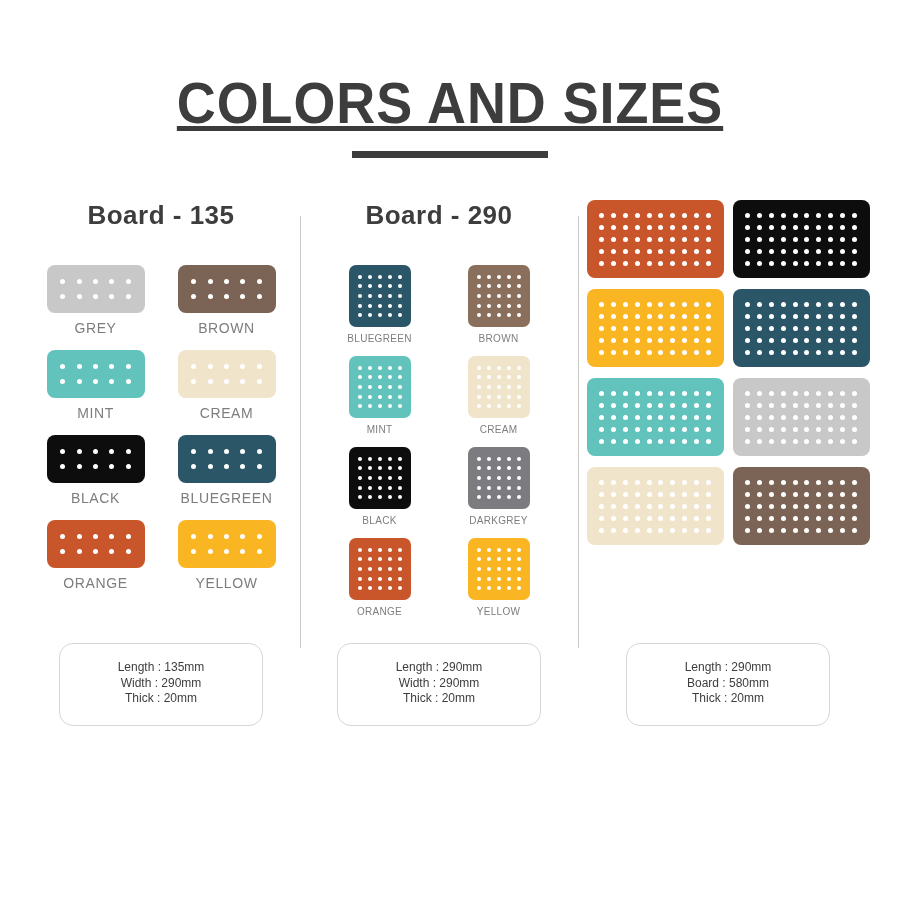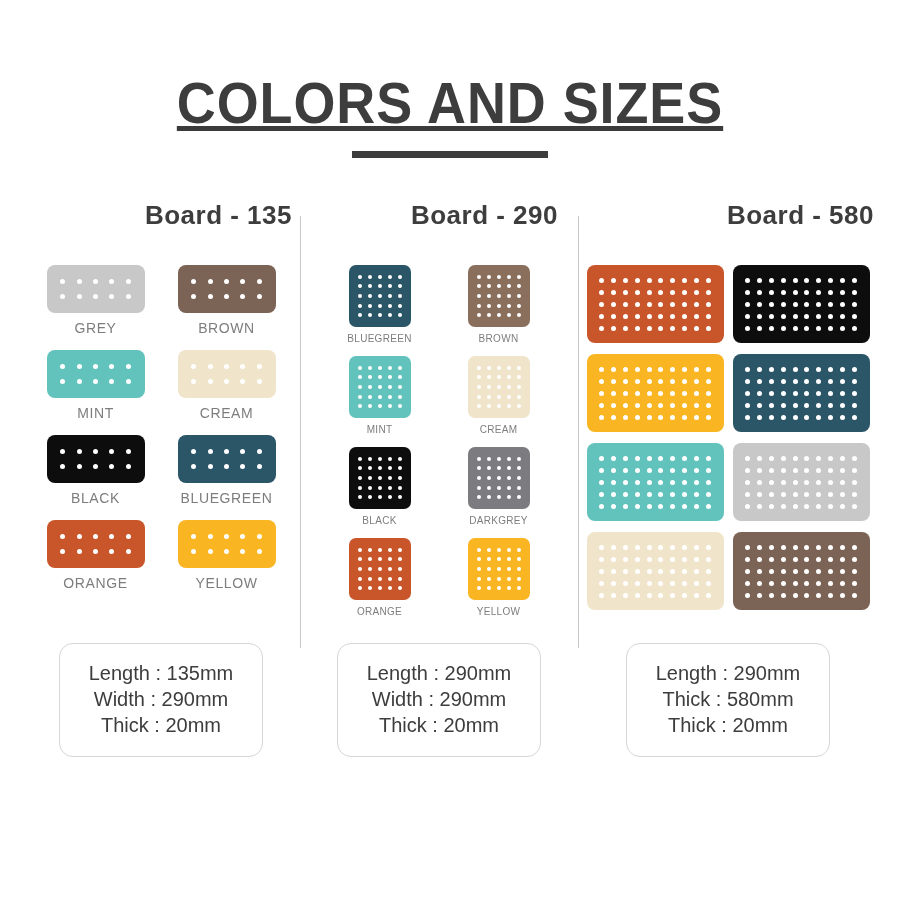--- a/index.html
+++ b/index.html
@@ -60,21 +60,21 @@
     position: absolute;
     top: 16px;
     width: 1px;
     height: 432px;
     background: #c9c9c9;
   }
   .divider-1 { left: 300px; }
   .divider-2 { left: 578px; }
 
   .col-head {
-    text-align: right;
+    text-align: center;
     font-size: 26px;
     font-weight: bold;
     color: #3d3d3d;
     letter-spacing: 0.5px;
     margin: 0 0 34px 0;
     white-space: nowrap;
   }
 
   
   .swatch-grid {
@@ -144,21 +144,21 @@
 
   .spec-box {
     border: 1px solid #d6d6d6;
     border-radius: 14px;
     padding: 16px 20px 18px 20px;
     background: #ffffff;
     min-width: 204px;
     box-sizing: border-box;
   }
   .spec-line {
-    font-size: 20px;
+    font-size: 12px;
     color: #3d3d3d;
     text-align: center;
     line-height: 1.3;
     white-space: nowrap;
   }
 </style>
 </head>
 <body>
 
 <div class="title-block">
@@ -569,21 +569,20 @@
               <span class="dot"></span>
               <span class="dot"></span>
             </div>
           </div>
         <div class="swatch-label">YELLOW</div>
       </div>
     </div>
   </div>
 
   <div class="column col-3">
-    <div class="col-head">Board - 580</div>
     <div class="swatch-grid">
       <div class="swatch-cell">
         <div class="swatch" style="background: rgb(200, 86, 42);">
             <div class="dots">
               <span class="dot"></span>
               <span class="dot"></span>
               <span class="dot"></span>
               <span class="dot"></span>
               <span class="dot"></span>
               <span class="dot"></span>
@@ -1042,17 +1041,17 @@
   <div class="spec-slot slot-2">
     <div class="spec-box">
       <div class="spec-line">Length : 290mm</div>
       <div class="spec-line">Width : 290mm</div>
       <div class="spec-line">Thick : 20mm</div>
     </div>
   </div>
   <div class="spec-slot slot-3">
     <div class="spec-box">
       <div class="spec-line">Length : 290mm</div>
-      <div class="spec-line">Thick : 580mm</div>
+      <div class="spec-line">Board : 580mm</div>
       <div class="spec-line">Thick : 20mm</div>
     </div>
   </div>
 </div>
 
 </body></html>

